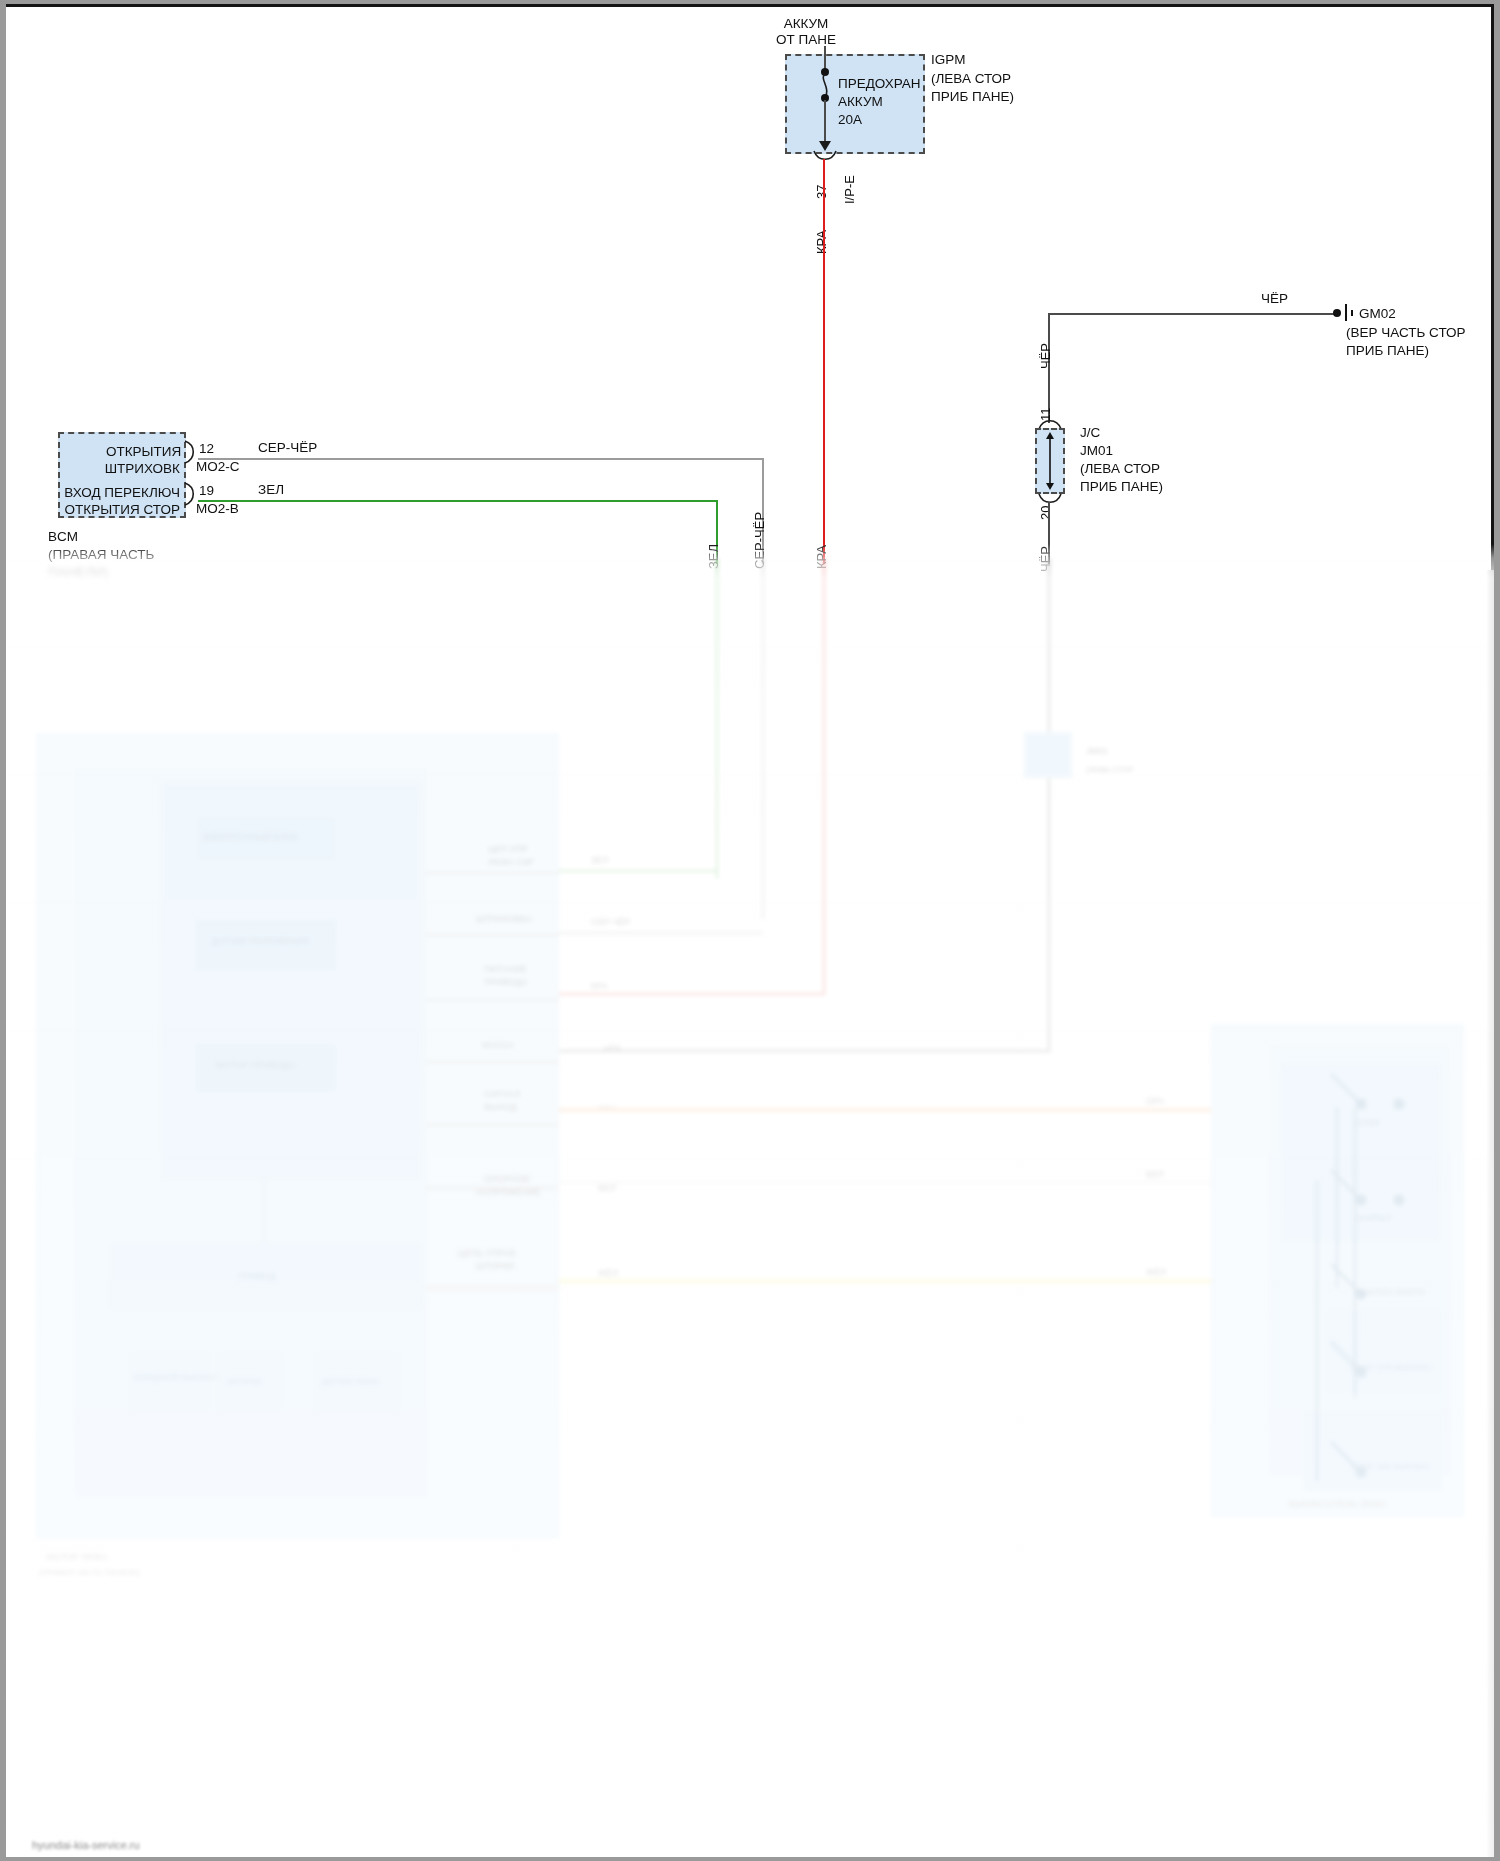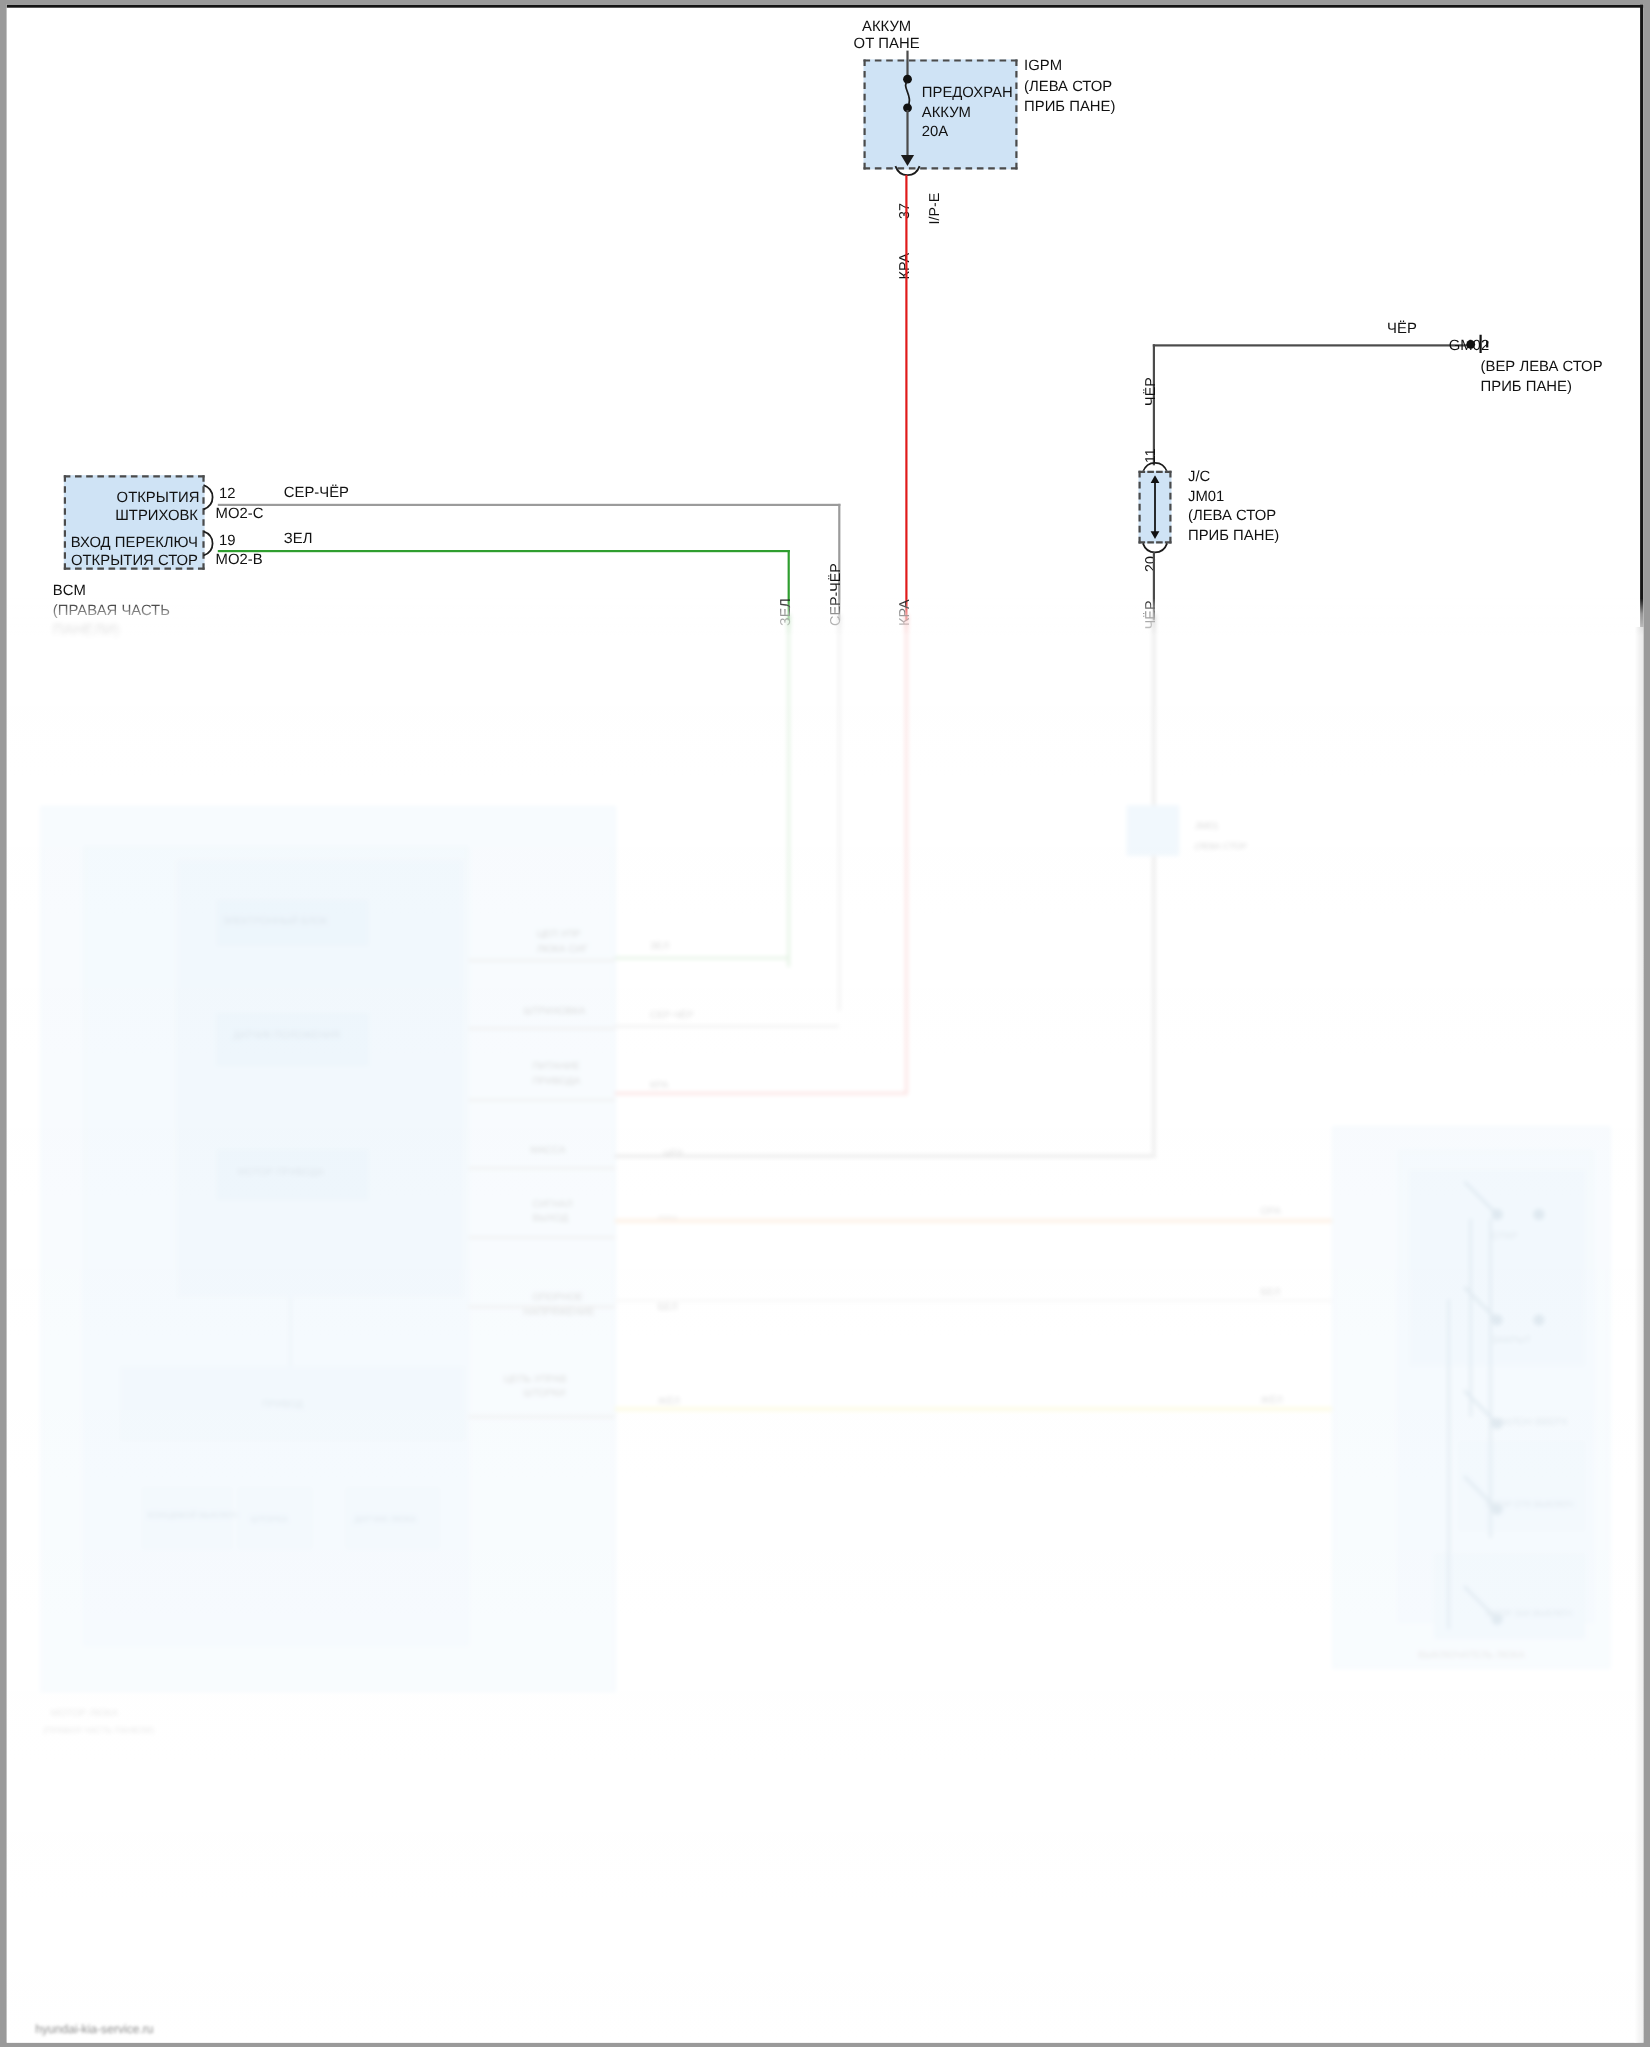--- a/index.html
+++ b/index.html
@@ -159,22 +159,22 @@
 
   <div class="wire v red" style="left:817px; top:155px; height:405px;"></div>
 
   <div class="lbl" style="left:1255px; top:287px;">ЧЁР</div>
   <div class="wire h black" style="left:1042px; top:309px; width:290px;"></div>
   <div class="dot" style="left:1327px; top:305px;"></div>
   <svg style="position:absolute; left:1337px; top:300px;" width="14" height="18">
     <path d="M3 0 L3 17" stroke="#111" stroke-width="2"></path>
     <path d="M9 6 L9 12" stroke="#111" stroke-width="2"></path>
   </svg>
-  <div class="lbl" style="left:1311px; top:302px;">GM02</div>
-  <div class="lbl" style="left:1340px; top:321px;">(ВЕР ЛЕВА СТОР</div>
+  <div class="lbl" style="left:1353px; top:302px;">GM02</div>
+  <div class="lbl" style="left:1340px; top:321px;">(ВЕР ЧАСТЬ СТОР</div>
   <div class="lbl" style="left:1340px; top:339px;">ПРИБ ПАНЕ)</div>
 
   <div class="wire v black" style="left:1042px; top:309px; height:110px;"></div>
   <div class="vlbl" style="left:1032px; top:365px;">ЧЁР</div>
   <div class="vlbl" style="left:1032px; top:417px;">11</div>
 
   <svg style="position:absolute; left:1031px; top:412px;" width="26" height="14">
     <path d="M2 13 C 6 2, 20 2, 24 13" stroke="#1b1b1b" stroke-width="1.6" fill="none"></path>
   </svg>
   <div class="dashbox" style="left:1029px; top:424px; width:30px; height:66px;"></div>

